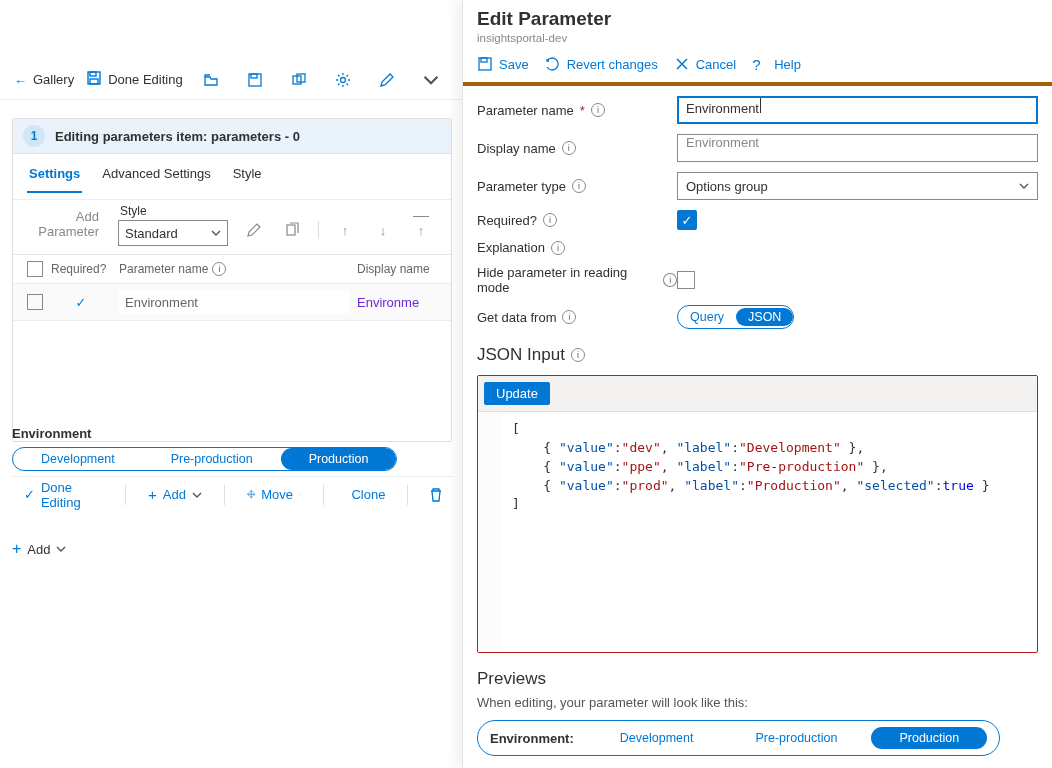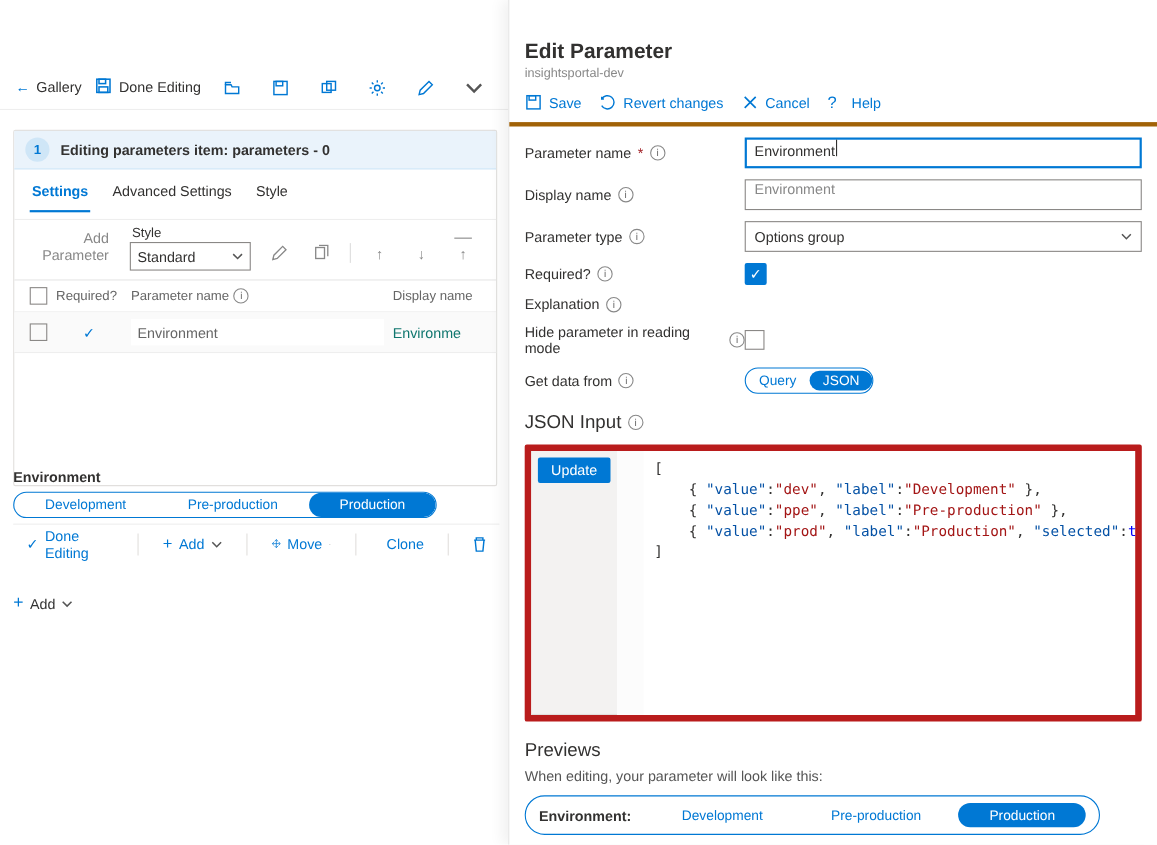--- a/index.html
+++ b/index.html
@@ -44,42 +44,42 @@
 
   
   .item-actions { position:absolute; left:12px; top:476px; right:598px; border-top:1px solid #eee; height:36px; display:flex; align-items:center; gap:8px; padding:0 4px;}
   .action { display:flex; align-items:center; gap:6px; color:#0078d4; padding:4px 8px; cursor:pointer;}
   .vsep { width:1px; height:20px; background:#e1dfdd; margin:0 6px;}
 
   .add-global { position:absolute; left:12px; top:540px; display:flex; align-items:center; gap:6px; color:#333; cursor:pointer;}
 
   
   .panel { position:absolute; top:0; right:0; width:590px; height:768px; background:#fff; border-left:1px solid #e5e5e5; box-shadow:-6px 0 12px rgba(0,0,0,.06); display:flex; flex-direction:column;}
-  .panel-hd { padding:8px 20px 6px 14px;margin-top:29px; }
+  .panel-hd { padding:8px 20px 6px 14px; }
   .panel-hd h2 { margin:0; font-size:19px; font-weight:600;}
   .panel-hd .sub { color:#888; font-size:11.5px; margin-top:2px;}
   .panel-toolbar { display:flex; gap:16px; padding:6px 14px 10px 14px; border-bottom:4px solid #a16207;}
   .p-btn { display:flex; align-items:center; gap:6px; color:#0078d4; cursor:pointer;}
   .p-btn svg, .p-btn .glyph { width:16px; height:16px; color:#0078d4;}
   .form { padding:10px 14px; display:flex; flex-direction:column; gap:10px;}
   .frow { display:flex; align-items:center; }
   .frow .lab { width:200px; display:flex; align-items:center; gap:6px;}
   .frow .lab .req { color:#a4262c;}
   .info { width:14px; height:14px; border:1px solid #888; border-radius:50%; display:inline-flex; align-items:center; justify-content:center; font-size:9px; color:#666;}
   .txtin { flex:1; height:28px; border:1px solid #8a8886; padding:0 8px; font-size:13px; }
   .txtin.focused { border:2px solid #0078d4; padding:0 7px;}
   .txtin.placeholder { color:#888;}
   .selectw { flex:1; height:28px; border:1px solid #8a8886; display:flex; align-items:center; justify-content:space-between; padding:0 8px;}
   .chk { width:20px; height:20px; background:#0078d4; color:#fff; display:flex; align-items:center; justify-content:center; border-radius:2px;}
   .chkempty { width:18px; height:18px; border:1px solid #8a8886;}
   .seg { display:inline-flex; border:1px solid #0078d4; border-radius:12px; overflow:hidden; height:24px; align-items:center;}
   .seg .opt { padding:2px 12px; color:#0078d4; font-size:12.5px; cursor:pointer;}
   .seg .opt.sel { background:#0078d4; color:#fff; border-radius:11px;}
   .sec-title { font-size:17px; font-weight:400; margin:6px 0 0 0; display:flex; align-items:center; gap:6px;}
-  .json-box { border:6px solid #b91c1c; border-radius:2px; margin:0 14px; display:flex; background:#fff;}
+  .json-box { border:1px solid #b91c1c; border-radius:2px; margin:0 14px; display:flex; flex-direction:column; background:#fff;}
   .json-tool { background:#f3f2f1; border-bottom:1px solid #e1dfdd; padding:6px;}
   .update-btn { background:#0078d4; color:#fff; border-radius:2px; padding:4px 12px; font-size:13px; cursor:pointer; display:inline-block;}
   .code { font-family: Consolas, monospace; font-size:13px; padding:8px 10px; white-space:pre; overflow:auto; line-height:1.45; min-height:240px; border-left:24px solid #fcfcfc; position:relative;}
   .code .k { color:#a31515;} 
   .code .kb { color:#0451a5;} 
   .code .b { color:#0000ff;}
   .previews { padding:10px 14px;}
   .previews h3 { font-size:17px; font-weight:400; margin:6px 0;}
   .preview-pill { display:inline-flex; border:1px solid #0078d4; border-radius:18px; padding:6px 12px; align-items:center; gap:18px;}
   .preview-pill .plabel { font-weight:600;}
@@ -192,21 +192,21 @@
           <span class="info">i</span>
         </span>
     <span style="width:80px">Display name</span>
   </div>
   <div class="grid-row">
     <span class="ck"></span>
     <span style="width:60px;display:flex;justify-content:center">
           <span style="color:#0078d4">✓</span>
         </span>
     <span class="fld">Environment</span>
-    <span style="width:80px;color:#0f766e">Environme</span>
+    <span style="width:80px;color:#6d28d9">Environme</span>
   </div>
   <div style="height:120px"></div>
 </div>
 
 <div class="env-preview">
   <div class="env-label">Environment</div>
   <div class="pill-group">
     <div class="pill">Development</div>
     <div class="pill">Pre-production</div>
     <div class="pill selected">Production</div>

